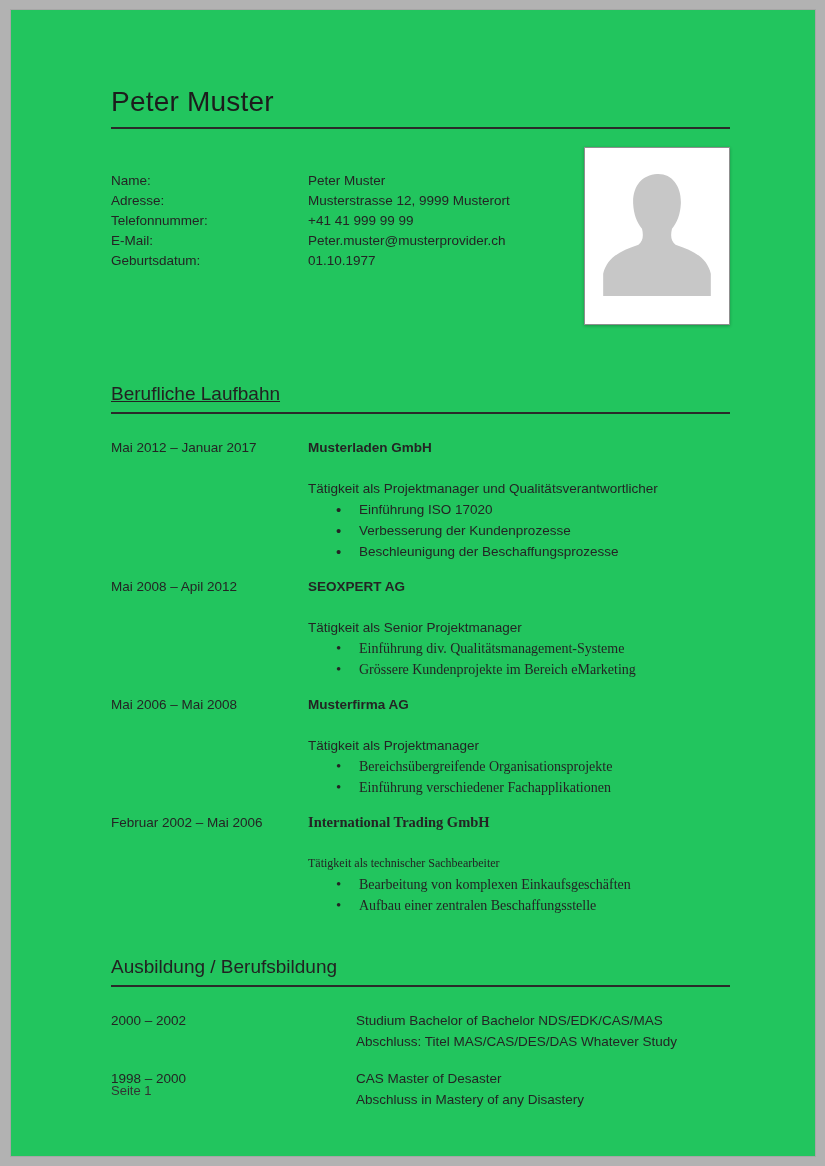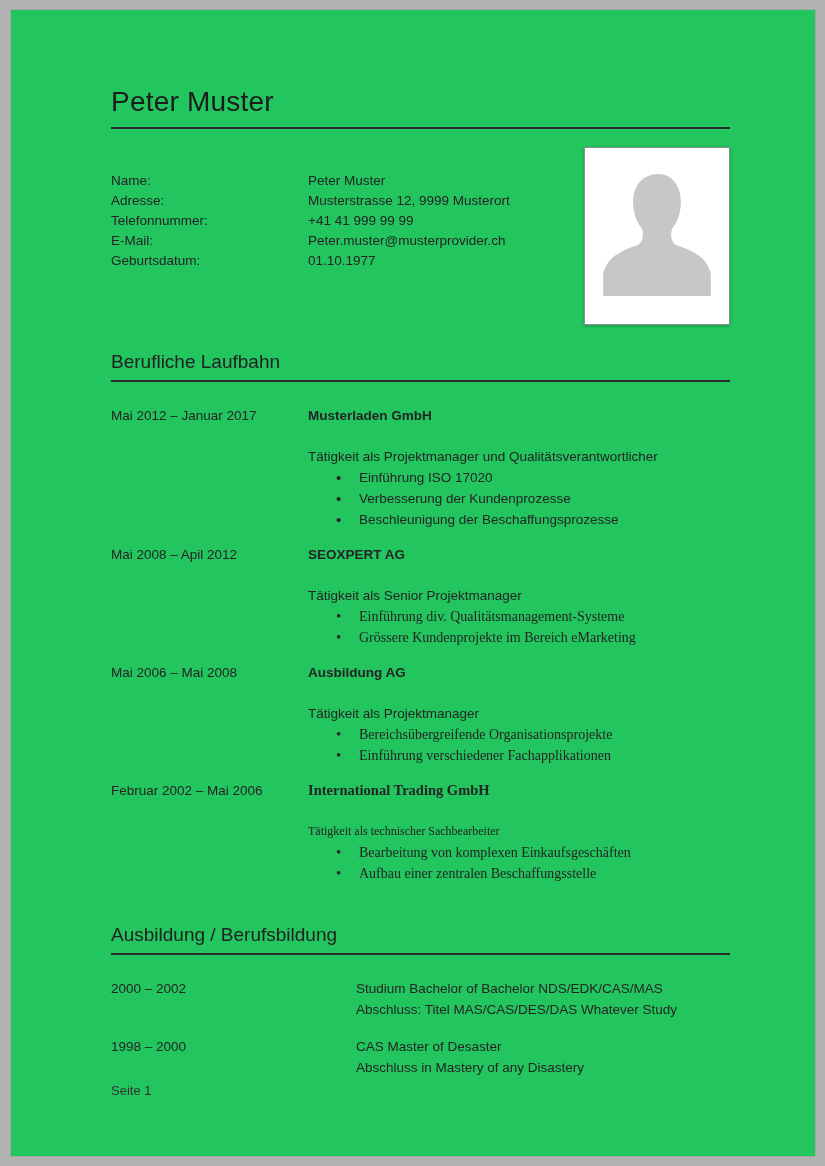--- a/index.html
+++ b/index.html
@@ -53,21 +53,21 @@
     align-items: flex-end;
     justify-content: center;
   }
   .photo-frame svg { display: block; margin-bottom: 14px; }
   .section-heading {
     font-size: 19px;
     font-weight: 400;
     color: #222222;
     margin: 0;
   }
-  .career-heading { margin-top: 60px; }
+  .career-heading { margin-top: 92px; text-decoration: underline; }
   .education-heading { margin-top: 40px; }
   .section-rule { margin-top: 7px; border-top-width: 2.5px; }
   .entries { margin-top: 23px; }
   .row {
     display: grid;
     grid-template-columns: 197px auto;
     font-size: 13.5px;
     line-height: 21px;
   }
   .job { margin-bottom: 14px; }
@@ -178,21 +178,21 @@
               <li>Einführung div. Qualitätsmanagement-Systeme</li>
               <li>Grössere Kundenprojekte im Bereich eMarketing</li>
             </ul>
       </div>
     </div>
   </div>
 
   <div class="job">
     <div class="row">
       <div class="period">Mai 2006 – Mai 2008</div>
-      <div class="company">Ausbildung AG</div>
+      <div class="company">Musterfirma AG</div>
     </div>
     <div class="row job-body">
       <div></div>
       <div>
         <div class="role">Tätigkeit als Projektmanager</div>
         <ul class="bullets serif">
               <li>Bereichsübergreifende Organisationsprojekte</li>
               <li>Einführung verschiedener Fachapplikationen</li>
             </ul>
       </div>

